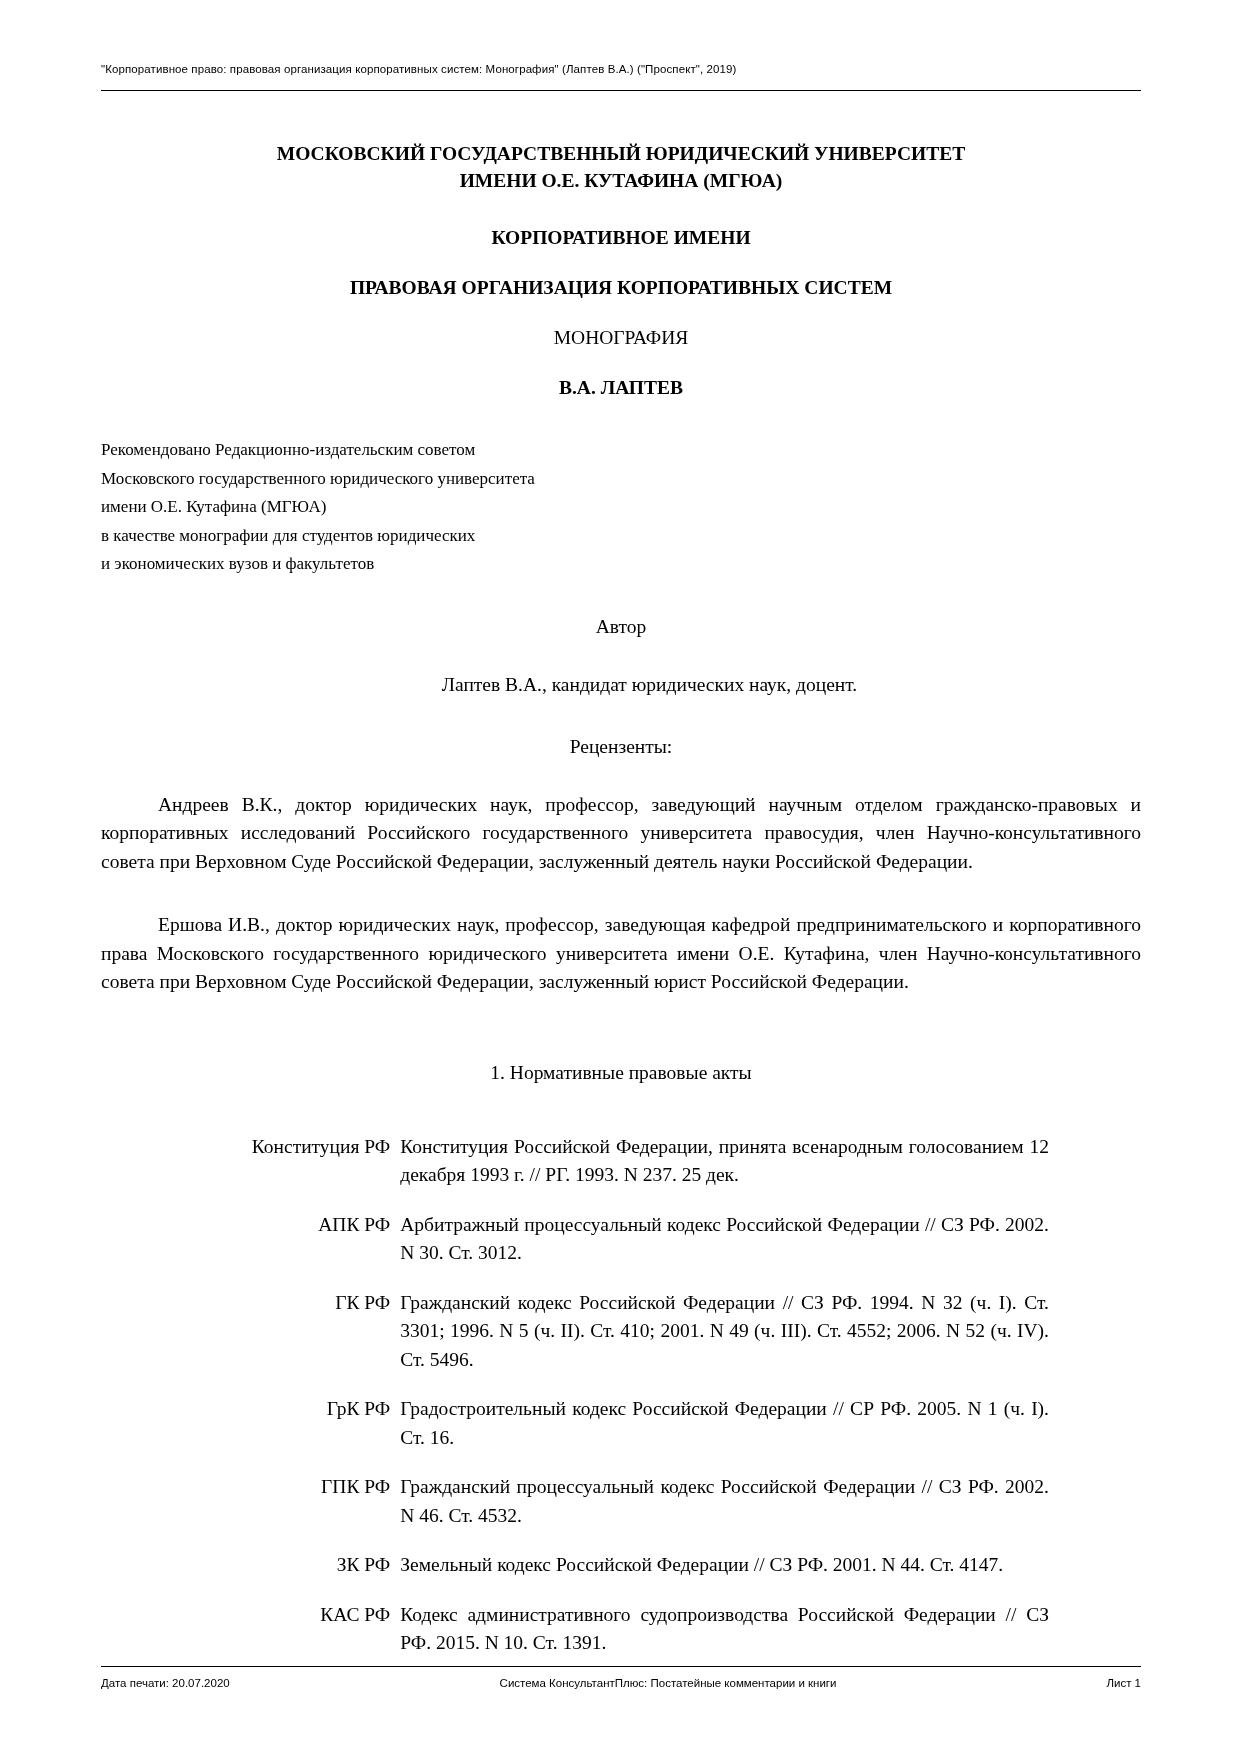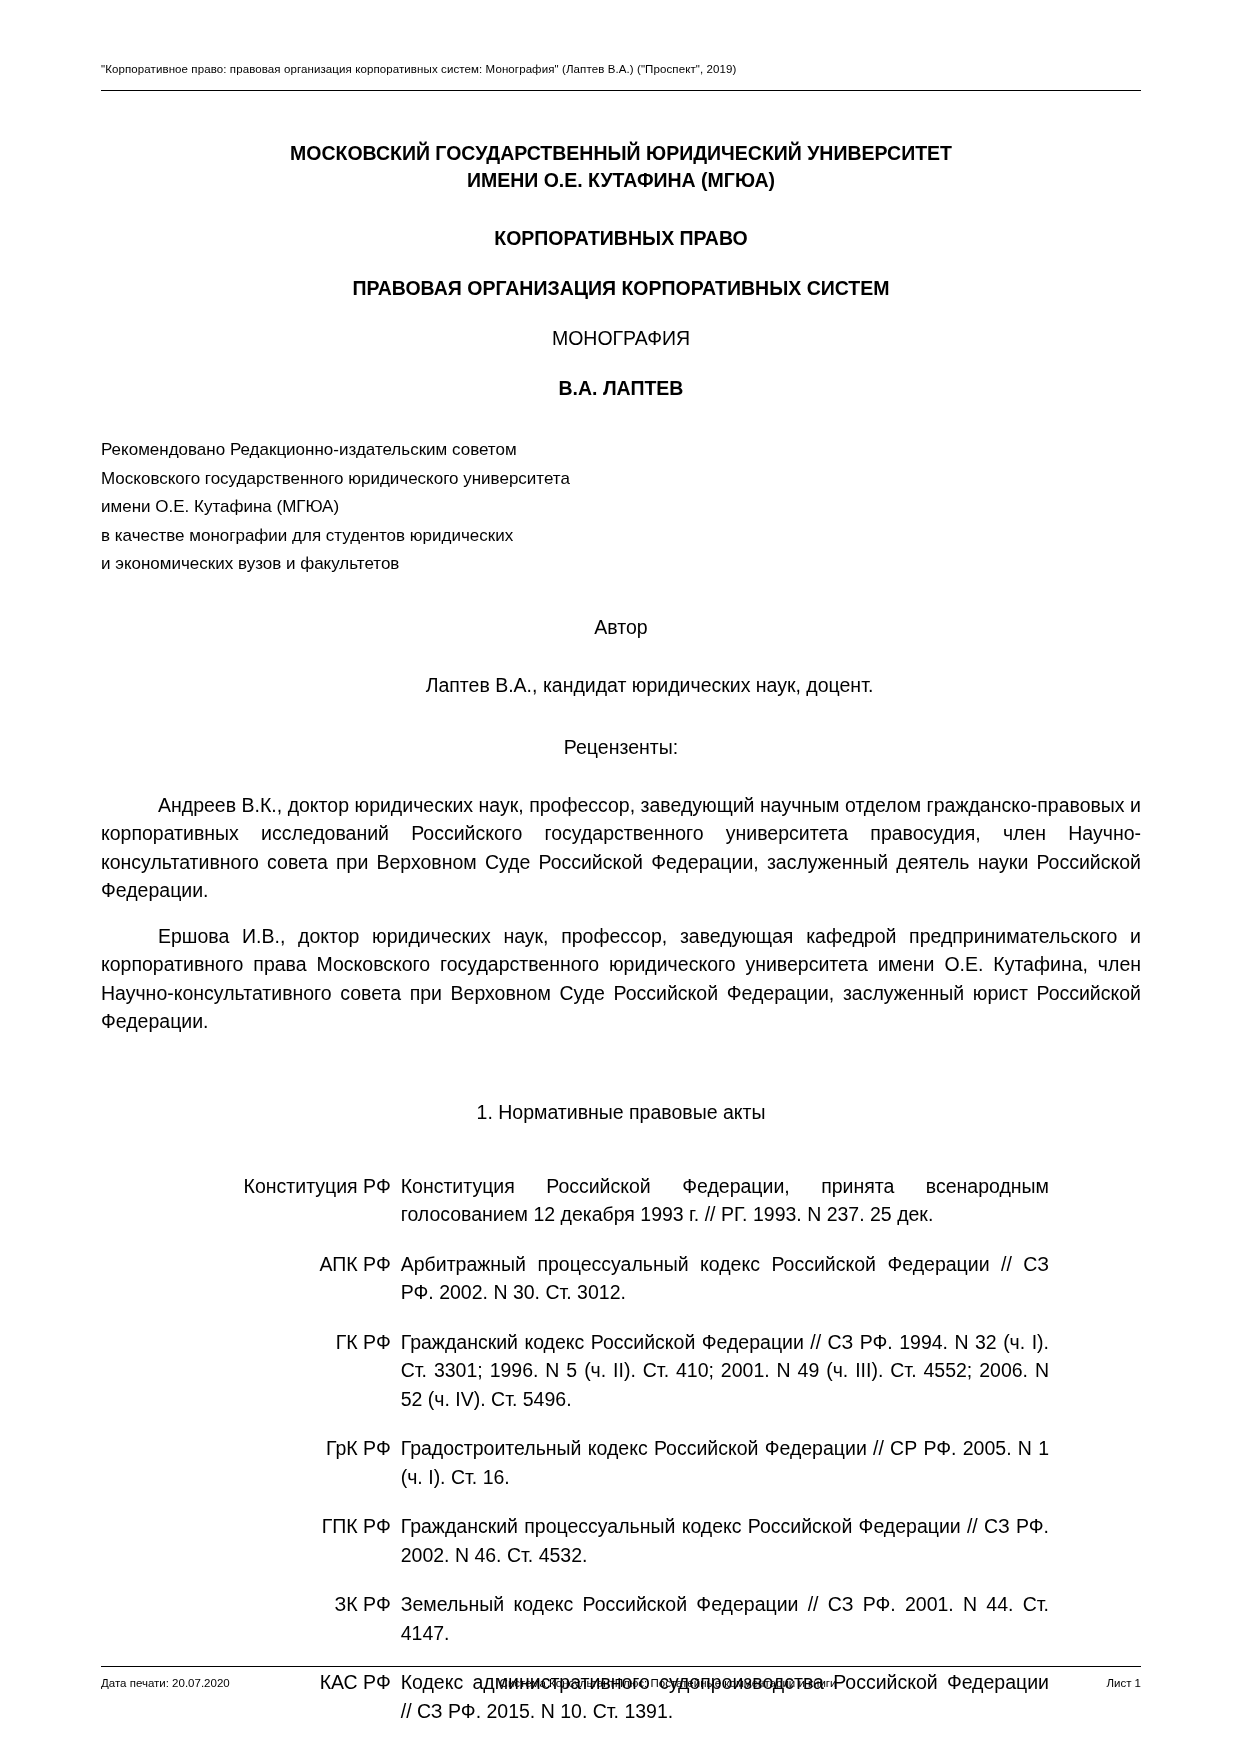--- a/index.html
+++ b/index.html
@@ -64,20 +64,21 @@
   .foot .f-left  { text-align: left; white-space: nowrap; }
   .foot .f-mid   { text-align: center; white-space: nowrap; flex: 1; }
   .foot .f-right { text-align: right; white-space: nowrap; }
 
   
   .content {
     position: absolute;
     left: 101px;
     top: 140px;
     width: 1040px;
+    font-family: Liberation Serif, serif;
   }
 
   .ctr {
     text-align: center;
     font-size: 19.5px;
     line-height: 28px;
   }
   .ctr.bold { font-weight: bold; }
   .ctr.tight { line-height: 27px; }
 
@@ -93,21 +94,21 @@
     line-height: 28.5px;
   }
 
   .para {
     font-size: 19.5px;
     line-height: 28.5px;
     text-align: justify;
     text-indent: 57px;
     margin: 0;
   }
-  .para + .para { margin-top: 17px; }
+  .para + .para { margin-top: 35px; }
 
   .author-line {
     font-size: 19.5px;
     line-height: 28px;
     text-indent: 57px;
     text-align: center;
   }
 
   
   .abbr-table {
@@ -142,21 +143,21 @@
 
   <div class="run-head">"Корпоративное право: правовая организация корпоративных систем: Монография" (Лаптев В.А.) ("Проспект", 2019)</div>
   <div class="run-head-rule"></div>
 
   <div class="content">
 
     <div class="ctr bold tight">МОСКОВСКИЙ ГОСУДАРСТВЕННЫЙ ЮРИДИЧЕСКИЙ УНИВЕРСИТЕТ</div>
     <div class="ctr bold tight">ИМЕНИ О.Е. КУТАФИНА (МГЮА)</div>
 
     <div class="spacer-30"></div>
-    <div class="ctr bold">КОРПОРАТИВНЫХ ПРАВО</div>
+    <div class="ctr bold">КОРПОРАТИВНОЕ ИМЕНИ</div>
 
     <div class="spacer-22"></div>
     <div class="ctr bold">ПРАВОВАЯ ОРГАНИЗАЦИЯ КОРПОРАТИВНЫХ СИСТЕМ</div>
 
     <div class="spacer-22"></div>
     <div class="ctr">МОНОГРАФИЯ</div>
 
     <div class="spacer-22"></div>
     <div class="ctr bold">В.А. ЛАПТЕВ</div>
 

